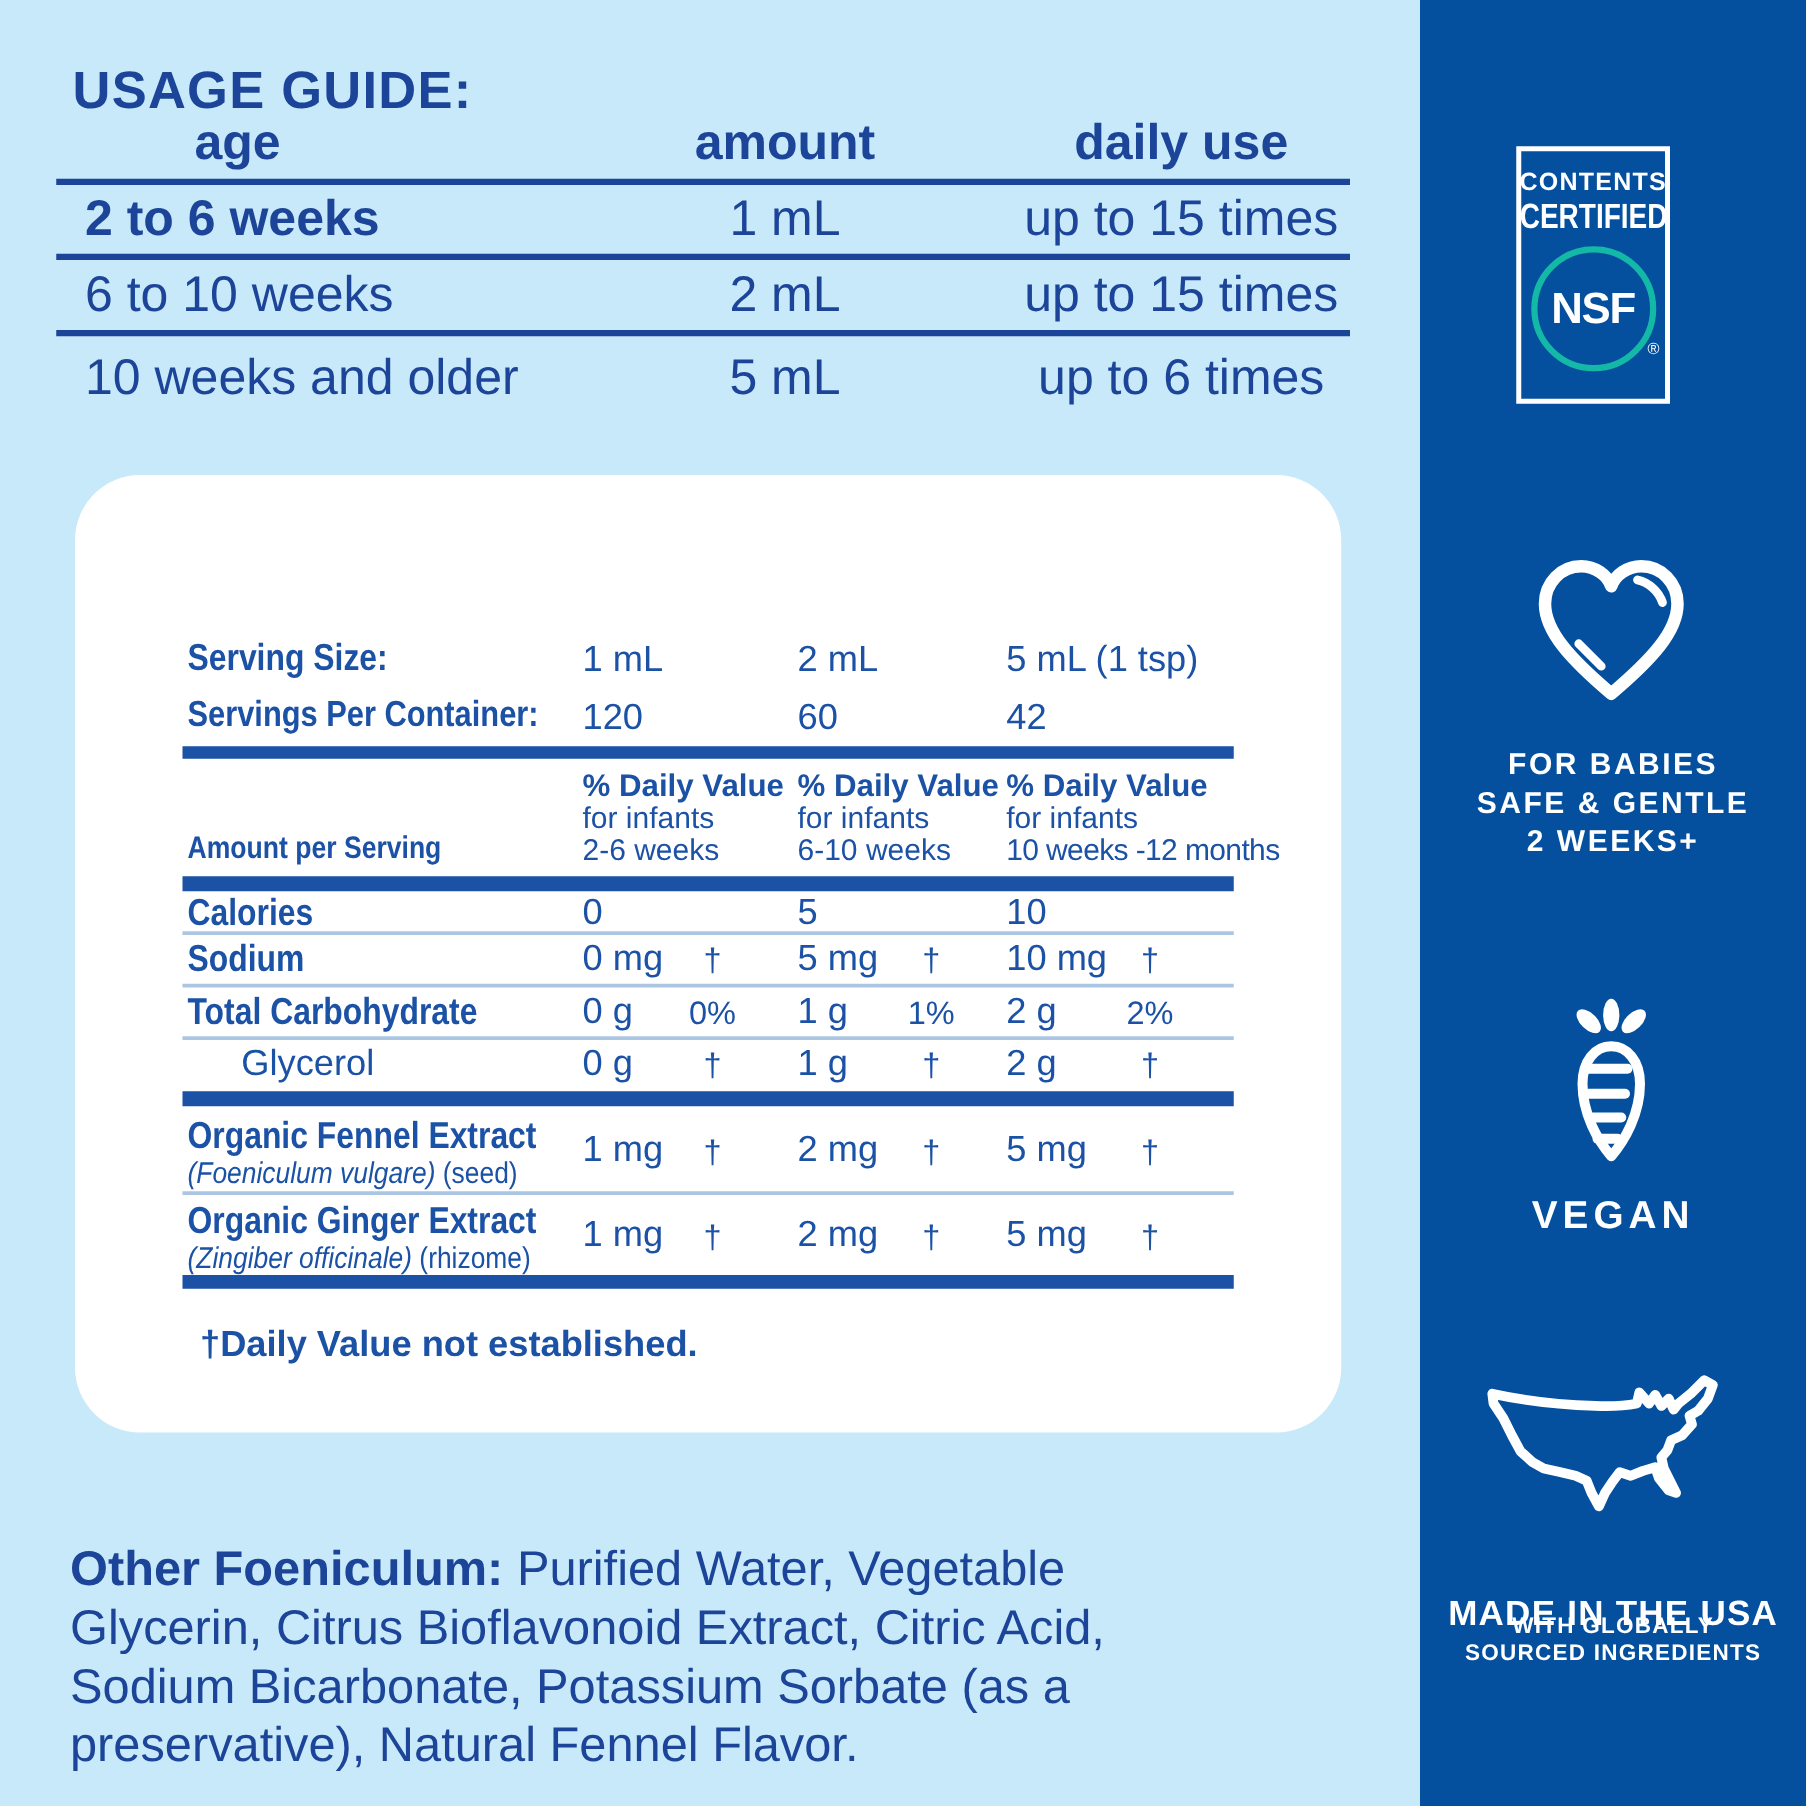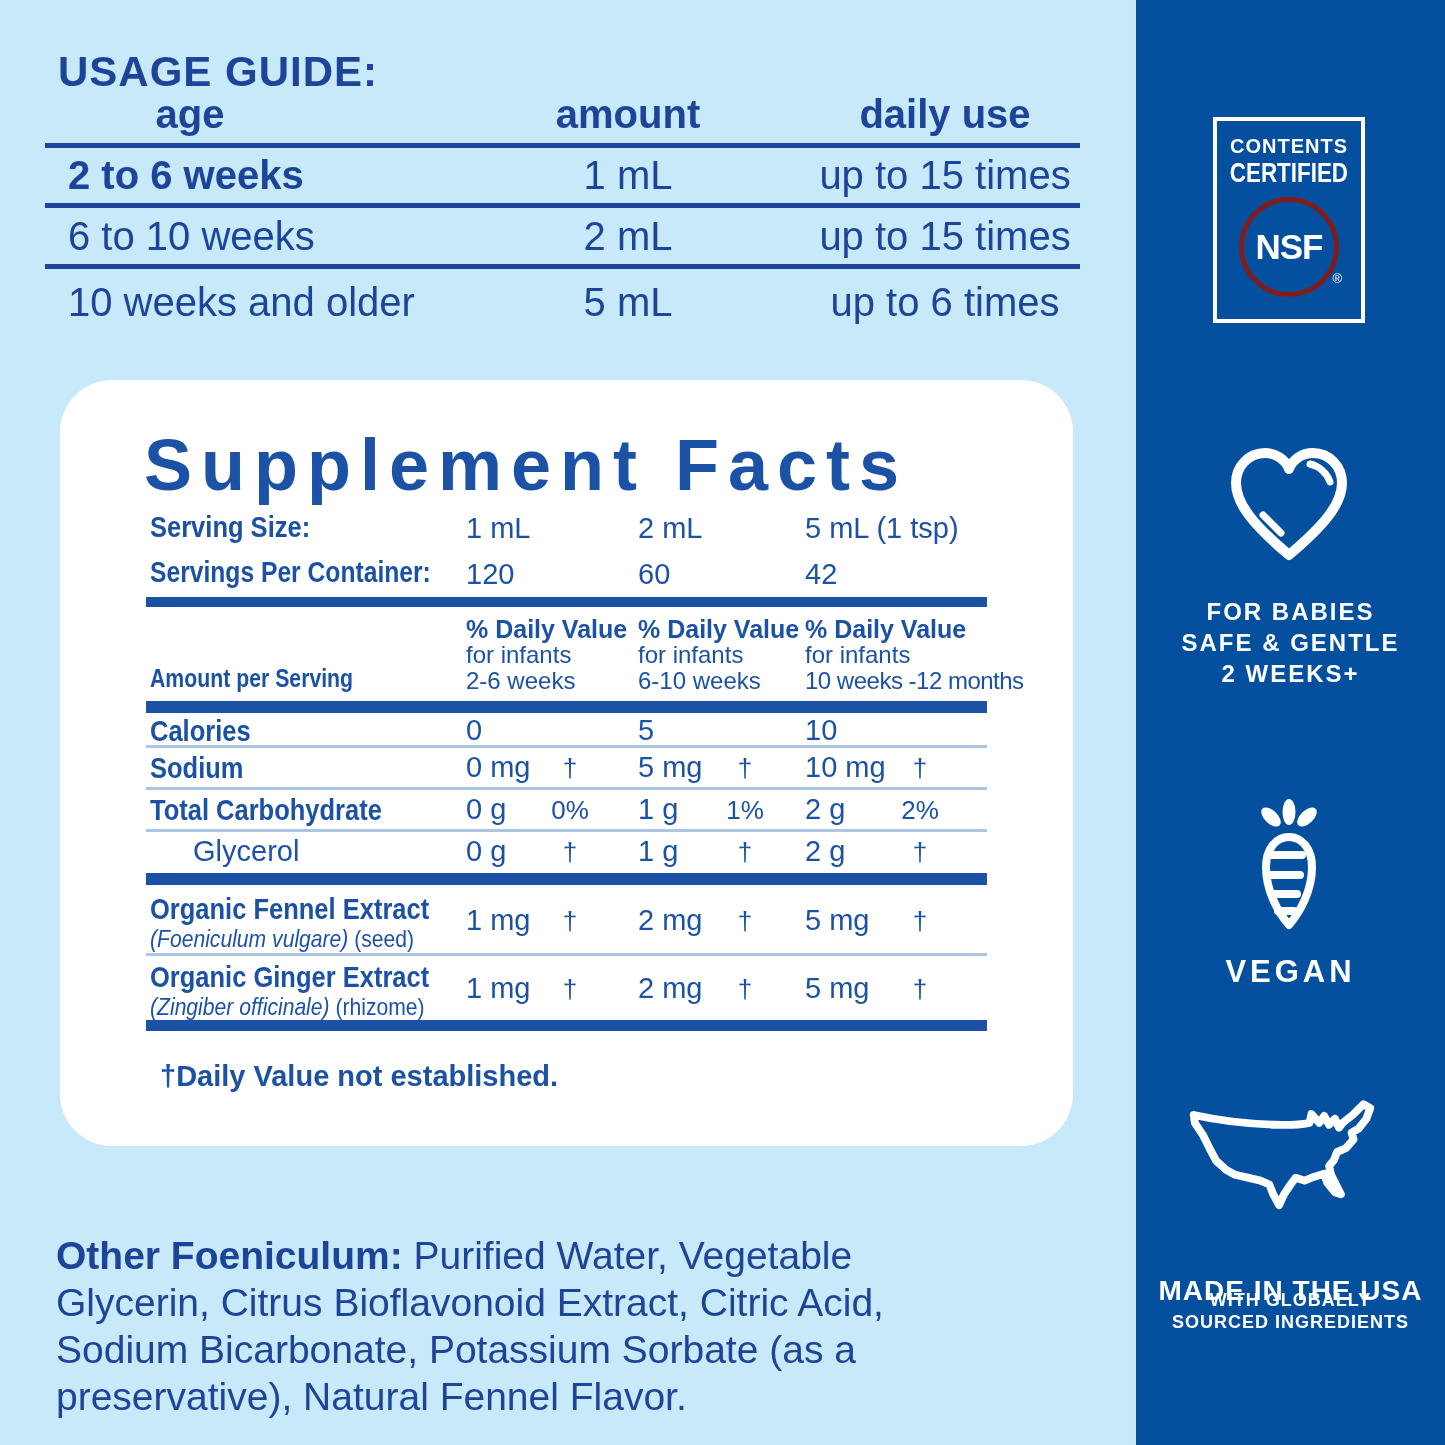--- a/index.html
+++ b/index.html
@@ -35,25 +35,25 @@
   .rsub{font-size:24px;}
   .rsub i{font-style:italic;}
   .foot{font-size:29px;}
 
   
   .oi{left:56px;top:1232px;width:908px;font-size:39px;line-height:47px;}
   .oi .lead{font-weight:bold;}
 
   
   .band{left:1136px;top:0;width:309px;height:1445px;background:#04509e;}
-  .nsf{left:1213px;top:117px;width:152px;height:206px;border:4px solid #fff;box-sizing:border-box;
+  .nsf{left:1213px;top:117px;width:123px;height:206px;border:4px solid #fff;box-sizing:border-box;
        display:flex;flex-direction:column;align-items:center;}
   .nsf-l1{font-size:20px;font-weight:bold;letter-spacing:1px;margin-top:14px;}
   .nsf-l2{font-size:28px;font-weight:bold;transform:scaleX(.8);letter-spacing:0px;margin-top:-1px;}
-  .nsf-circ{width:100px;height:100px;border:5px solid #7f1d1d;border-radius:50%;margin-top:8px;
+  .nsf-circ{width:100px;height:100px;border:5px solid #14b8a6;border-radius:50%;margin-top:8px;
             display:flex;align-items:center;justify-content:center;position:relative;box-sizing:border-box;}
   .nsf-logo{font-size:35px;font-weight:bold;letter-spacing:-1px;}
   .nsf-reg{position:absolute;right:-8px;bottom:6px;font-size:13px;}
   .bandtxt{left:1136px;width:309px;text-align:center;color:#fff;font-weight:bold;}
   .safe{top:596px;font-size:24px;letter-spacing:2px;line-height:31px;}
   .vegan{top:954px;font-size:31px;letter-spacing:4px;}
   .usa1{top:1254px;font-size:28px;letter-spacing:1px;margin-top:21px;}
   .usa2{top:1290px;font-size:18px;letter-spacing:1px;}
   .usa3{top:1312px;font-size:18px;letter-spacing:1px;}
 </style>
@@ -83,21 +83,20 @@
   <div class="abs navy ug-row ctr" style="left:790px;top:214px;width:310px;">up to 15 times</div>
 </div>
 <div>
   <div class="abs navy ug-row" style="left:68px;top:280px;">10 weeks and older</div>
   <div class="abs navy ug-row ctr" style="left:478px;top:280px;width:300px;">5 mL</div>
   <div class="abs navy ug-row ctr" style="left:790px;top:280px;width:310px;">up to 6 times</div>
 </div>
 
 <div class="abs panel">
 
-  <div class="abs ptext sf-title">Supplement Facts</div>
 
   <div class="abs ptext" style="left:90px;top:130px;"><span class="cond sf-lab">Serving Size:</span></div>
   <div class="abs ptext sf-val" style="left:406px;top:132px;">1 mL</div>
   <div class="abs ptext sf-val" style="left:578px;top:132px;">2 mL</div>
   <div class="abs ptext sf-val" style="left:745px;top:132px;">5 mL (1 tsp)</div>
 
   <div class="abs ptext" style="left:90px;top:176px;"><span class="cond sf-lab" style="font-size:29px;">Servings Per Container:</span></div>
   <div class="abs ptext sf-val" style="left:406px;top:178px;">120</div>
   <div class="abs ptext sf-val" style="left:578px;top:178px;">60</div>
   <div class="abs ptext sf-val" style="left:745px;top:178px;">42</div>

